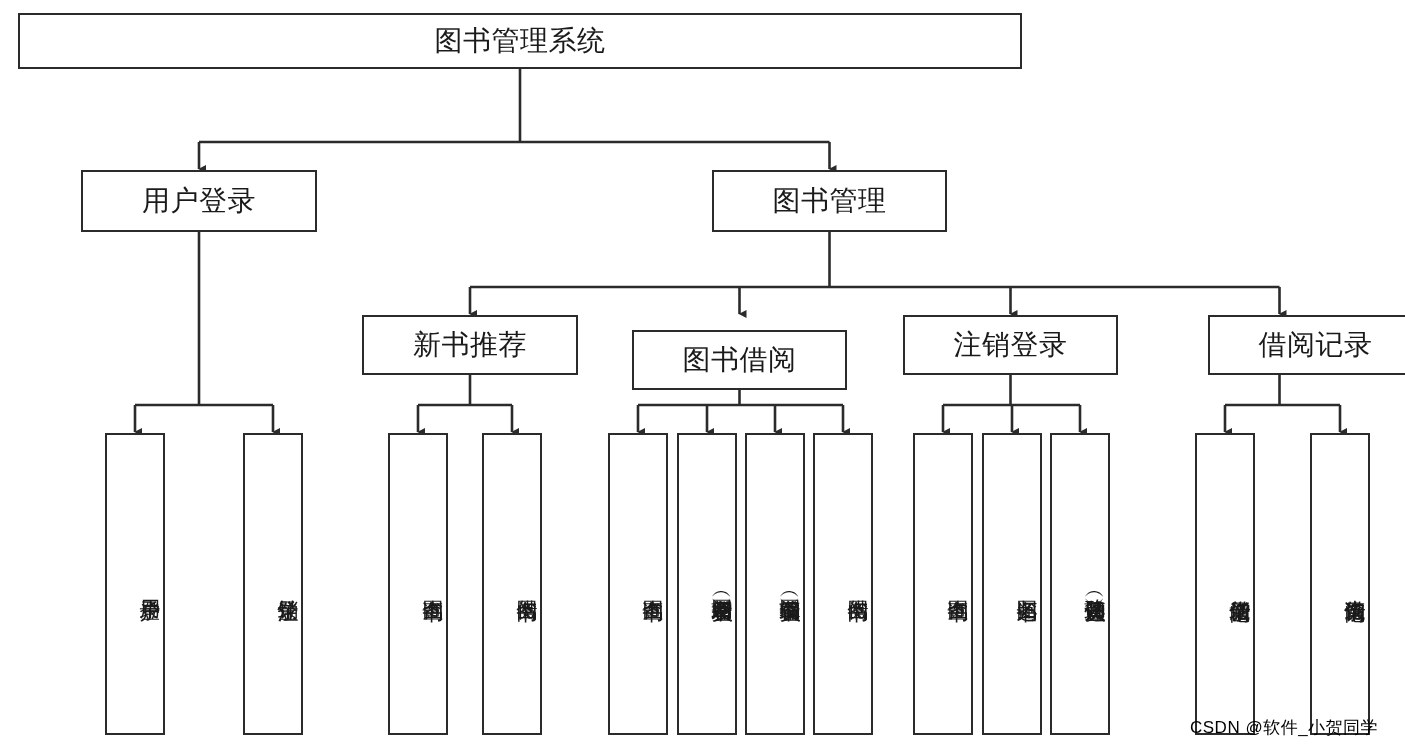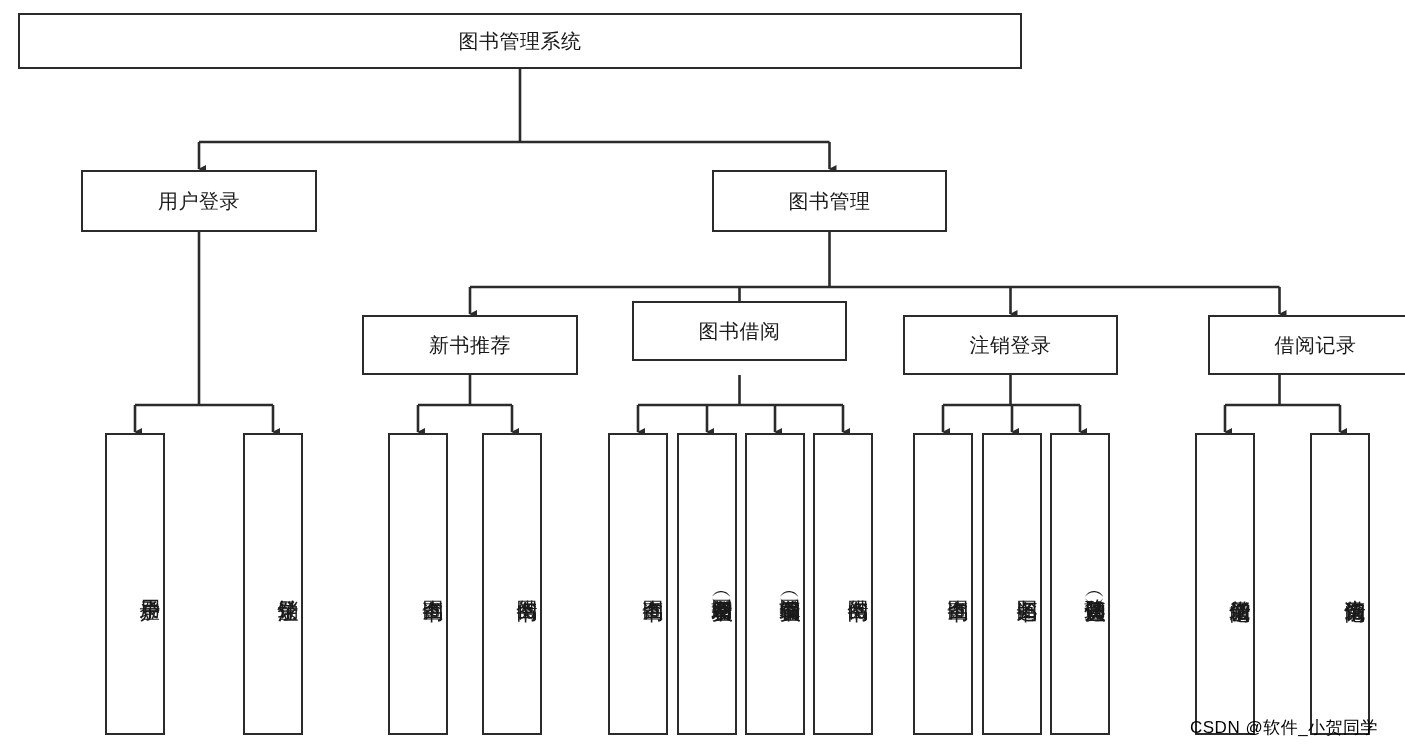--- a/index.html
+++ b/index.html
@@ -32,21 +32,21 @@
     background: #ffffff;
     display: flex;
     align-items: center;
     justify-content: center;
     text-align: center;
     color: #1a1a1a;
     font-family: "Liberation Sans", "DejaVu Sans", sans-serif;
     letter-spacing: 0.5px;
   }
   .node-h {
-    font-size: 20px;
+    font-size: 28px;
     line-height: 1.2;
   }
   .node-v {
     writing-mode: vertical-rl;
     text-orientation: upright;
     font-size: 21px;
     line-height: 1.25;
     padding: 6px 0;
     align-items: flex-start;
     justify-content: center;
@@ -118,21 +118,21 @@
   <div class="node-box node-h" style="left: 81px; top: 170px; width: 236px; height: 62px;">
       <span>用户登录</span>
     </div>
   <div class="node-box node-h" style="left: 362px; top: 315px; width: 216px; height: 60px;">
       <span>新书推荐</span>
     </div>
 
   <div class="node-box node-h" style="left: 712px; top: 170px; width: 235px; height: 62px;">
       <span>图书管理</span>
     </div>
-  <div class="node-box node-h" style="left: 632px; top: 301px; width: 215px; height: 60px;">
+  <div class="node-box node-h" style="left: 632px; top: 330px; width: 215px; height: 60px;">
       <span>图书借阅</span>
     </div>
   <div class="node-box node-h" style="left: 903px; top: 315px; width: 215px; height: 60px;">
       <span>注销登录</span>
     </div>
   <div class="node-box node-h" style="left: 1172px; top: 315px; width: 215px; height: 60px; margin-left: 36px;">
       <span>借阅记录</span>
     </div>
 
   <div class="node-box node-v" style="left: 105px; top: 433px; width: 60px; height: 302px;">

